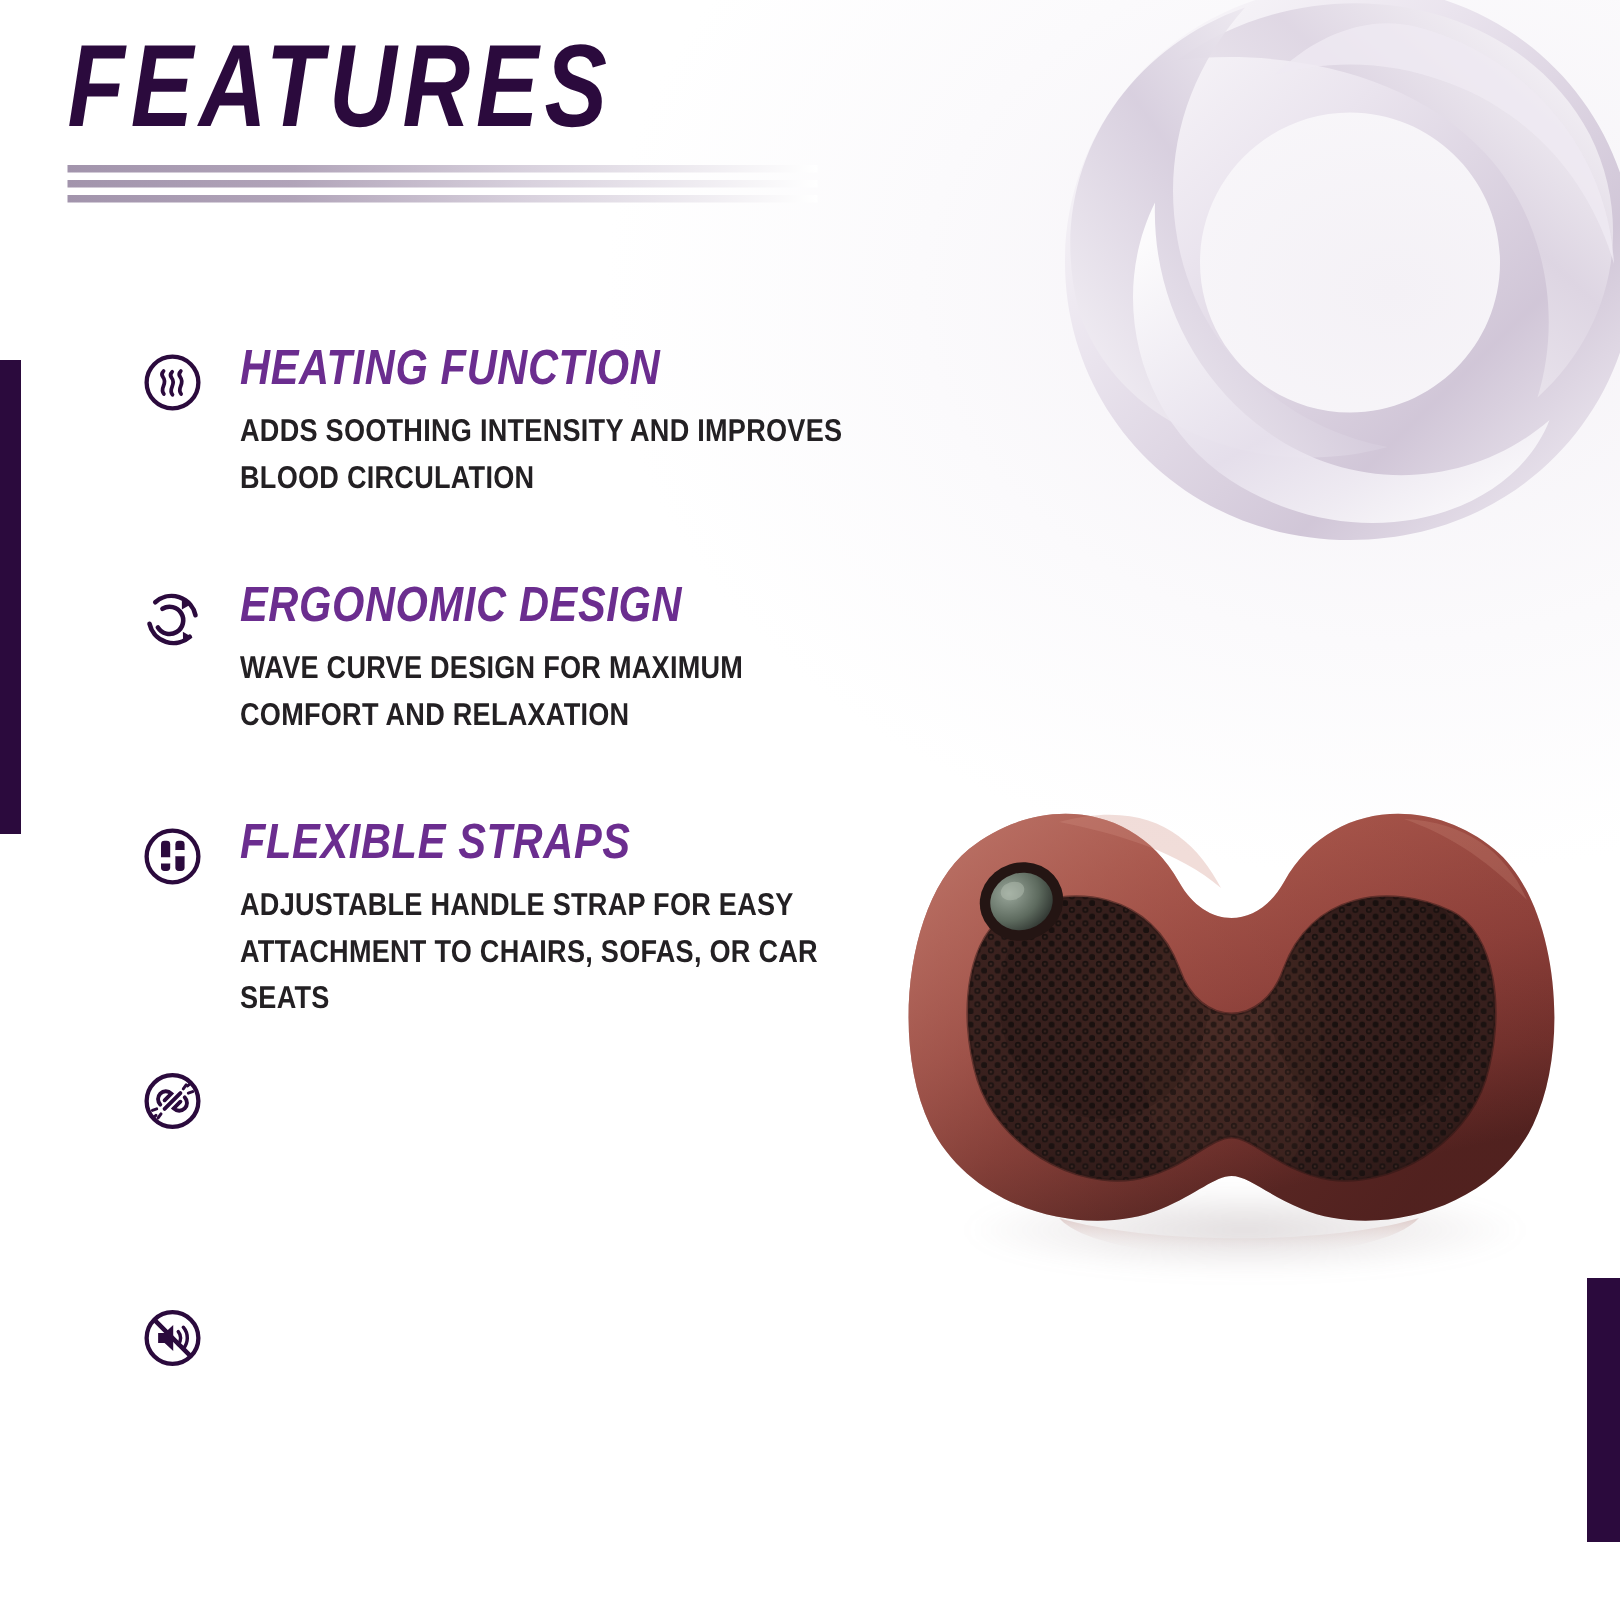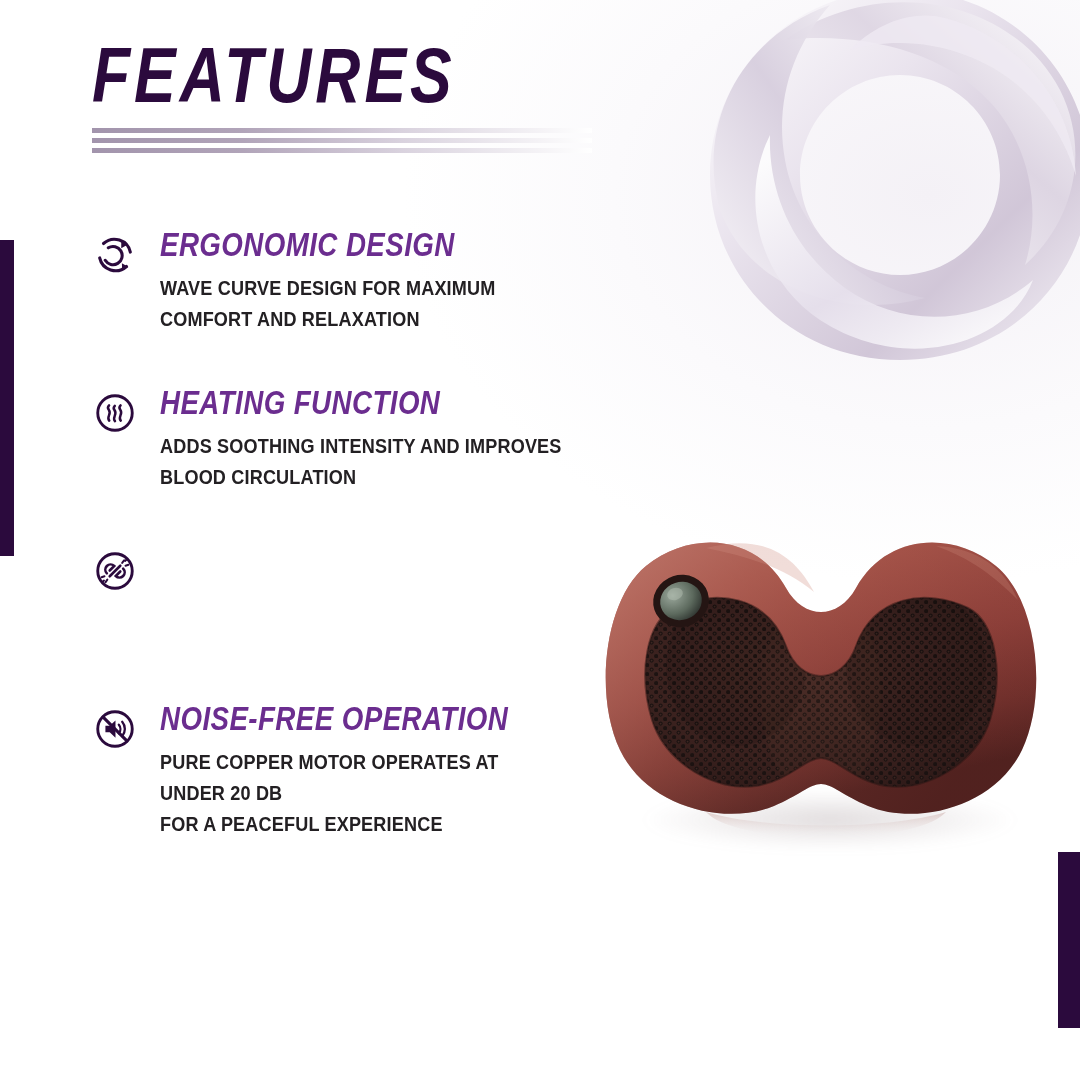--- a/index.html
+++ b/index.html
@@ -28,21 +28,21 @@
 
   
   .swirl{
     position:absolute;
     right:-30px;top:-50px;
     width:440px;height:470px;
     pointer-events:none;
   }
 
   
-  .header{position:absolute;left:45px;top:36px;width:620px;margin-left:47px;}
+  .header{position:absolute;left:45px;top:18px;width:620px;}
   .title{
     font-family:"Liberation Sans", sans-serif;
     font-weight:700;
     font-style:italic;
     font-size:78px;
     letter-spacing:5px;
     line-height:1;
     color:#2b0a3d;
     transform:scaleX(0.80);
     transform-origin:left center;
@@ -155,54 +155,74 @@
       <div class="rule"></div>
       <div class="rule"></div>
     </div>
   </div>
 
   <div class="features">
 
     <div class="feature">
       <span class="feat-icon">
         <svg viewBox="0 0 48 48" width="46" height="46" aria-hidden="true">
+          <circle cx="24" cy="24" r="18" fill="none" stroke="#2b0a3d" stroke-width="3"></circle>
+          <g fill="none" stroke="#2b0a3d" stroke-width="2.6" stroke-linecap="round">
+            <path d="M18 32 C14.5 28 21 25 17.5 20.5 C16 18.6 16.6 17.2 17.8 16"></path>
+            <path d="M24 32.5 C20.5 28.5 27 25.5 23.5 21 C22 19.1 22.6 17.7 23.8 16.5"></path>
+            <path d="M30 32 C26.5 28 33 25 29.5 20.5 C28 18.6 28.6 17.2 29.8 16"></path>
+          </g>
+        </svg>
+      </span>
+      <div class="feat-body">
+        <div class="feat-title">HEATING FUNCTION</div>
+        <div class="feat-desc">ADDS SOOTHING INTENSITY AND IMPROVES
+BLOOD CIRCULATION</div>
+      </div>
+    </div>
+
+    <div class="feature">
+      <span class="feat-icon">
+        <svg viewBox="0 0 48 48" width="46" height="46" aria-hidden="true">
           <g fill="none" stroke="#2b0a3d" stroke-width="3.2" stroke-linecap="round">
             <path d="M8 27 A17 17 0 0 0 36 36"></path>
             <path d="M40 21 A17 17 0 0 0 12 12"></path>
             <path d="M17 16.5 A9.5 9.5 0 1 1 13.8 29.5"></path>
           </g>
           <path d="M30.5 9.5 L37.5 13 L30.5 17 Z" fill="#2b0a3d"></path>
           <path d="M31.2 32.5 L38 36.5 L31.4 40 Z" fill="#2b0a3d"></path>
         </svg>
       </span>
       <div class="feat-body">
         <div class="feat-title">ERGONOMIC DESIGN</div>
         <div class="feat-desc">WAVE CURVE DESIGN FOR MAXIMUM
 COMFORT AND RELAXATION</div>
       </div>
     </div>
 
     <div class="feature">
       <span class="feat-icon">
         <svg viewBox="0 0 48 48" width="46" height="46" aria-hidden="true">
           <circle cx="24" cy="24" r="18" fill="none" stroke="#2b0a3d" stroke-width="3"></circle>
-          <g fill="none" stroke="#2b0a3d" stroke-width="2.6" stroke-linecap="round">
-            <path d="M18 32 C14.5 28 21 25 17.5 20.5 C16 18.6 16.6 17.2 17.8 16"></path>
-            <path d="M24 32.5 C20.5 28.5 27 25.5 23.5 21 C22 19.1 22.6 17.7 23.8 16.5"></path>
-            <path d="M30 32 C26.5 28 33 25 29.5 20.5 C28 18.6 28.6 17.2 29.8 16"></path>
+          <g fill="#2b0a3d">
+            <rect x="16" y="13" width="6.4" height="21" rx="2.4"></rect>
+            <rect x="26" y="13" width="6.4" height="21" rx="2.4"></rect>
+          </g>
+          <g fill="#ffffff">
+            <rect x="15.2" y="24.5" width="8" height="4.3" rx="1"></rect>
+            <rect x="25.2" y="19.5" width="8" height="4.3" rx="1"></rect>
           </g>
         </svg>
       </span>
       <div class="feat-body">
-        <div class="feat-title">HEATING FUNCTION</div>
-        <div class="feat-desc">ADDS SOOTHING INTENSITY AND IMPROVES
-BLOOD CIRCULATION</div>
+        <div class="feat-title">FLEXIBLE STRAPS</div>
+        <div class="feat-desc">ADJUSTABLE HANDLE STRAP FOR EASY
+ATTACHMENT TO CHAIRS, SOFAS, OR CAR SEATS</div>
       </div>
     </div>
-
 
     <div class="feature">
       <span class="feat-icon">
         <svg viewBox="0 0 48 48" width="46" height="46" aria-hidden="true">
           <circle cx="24" cy="24" r="18" fill="none" stroke="#2b0a3d" stroke-width="3"></circle>
           <g stroke="#2b0a3d" stroke-width="2.7" fill="none" stroke-linecap="round">
             <path d="M18.5 29.5 L29.5 18.5"></path>
             <path d="M15.5 26.5 A5.5 5.5 0 0 1 15.5 18.8 A5.5 5.5 0 0 1 23.2 18.8 L18.5 23.5"></path>
             <path d="M32.5 21.5 A5.5 5.5 0 0 1 32.5 29.2 A5.5 5.5 0 0 1 24.8 29.2 L29.5 24.5"></path>
           </g>
@@ -223,25 +243,20 @@
         <svg viewBox="0 0 48 48" width="46" height="46" aria-hidden="true">
           <circle cx="24" cy="24" r="18" fill="none" stroke="#2b0a3d" stroke-width="3"></circle>
           <path d="M14 20.5 h4.5 L24.5 15 v18 L18.5 27.5 H14 Z" fill="#2b0a3d"></path>
           <g fill="none" stroke="#2b0a3d" stroke-width="2.4" stroke-linecap="round">
             <path d="M28 19.5 A7 7 0 0 1 28 28.5"></path>
             <path d="M31.5 16.5 A11.5 11.5 0 0 1 31.5 31.5"></path>
           </g>
           <path d="M11.6 11.6 L36.4 36.4" stroke="#2b0a3d" stroke-width="3.2" stroke-linecap="round"></path>
         </svg>
       </span>
-      <div class="feat-body">
-        <div class="feat-title">NOISE-FREE OPERATION</div>
-        <div class="feat-desc">PURE COPPER MOTOR OPERATES AT UNDER 20 DB
-FOR A PEACEFUL EXPERIENCE</div>
-      </div>
     </div>
 
   </div>
 
   <div class="product-shadow"></div>
   <div class="product">
     <svg viewBox="0 0 470 360" width="470" height="360" aria-hidden="true">
       <defs>
         <linearGradient id="shellG" x1="0" y1="0" x2="0.35" y2="1">
           <stop offset="0%" stop-color="#b5645a"></stop>

